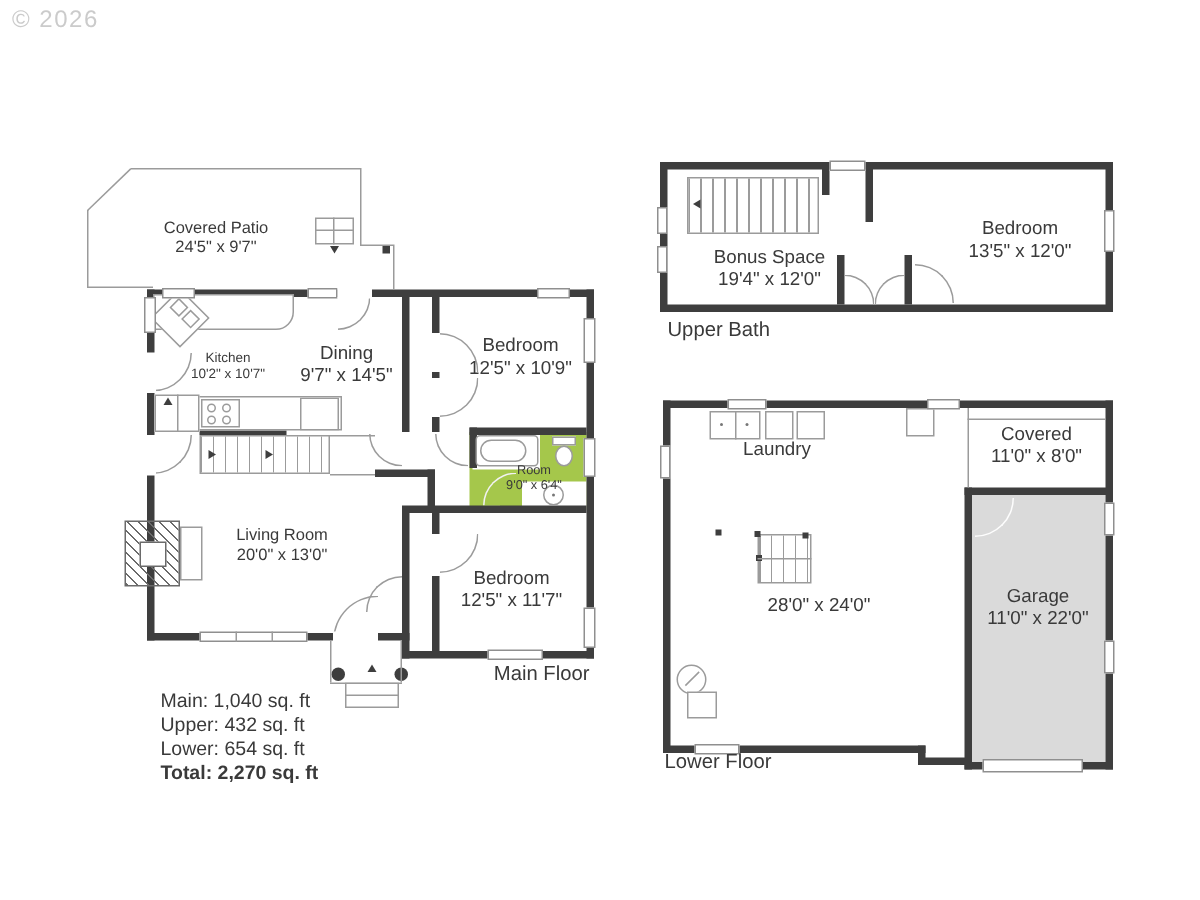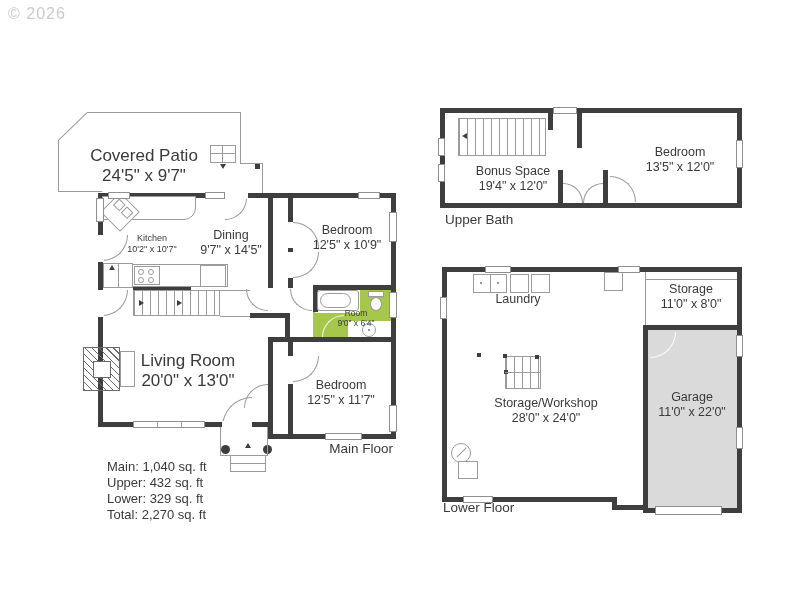--- a/index.html
+++ b/index.html
@@ -13,26 +13,26 @@
   .gap {position:absolute;background:#fff;z-index:5;}
   .arc {position:absolute;border:0 solid #9b9b9b;box-sizing:border-box;background:transparent;z-index:4;}
   .tri {position:absolute;width:0;height:0;z-index:6;}
   .dot {position:absolute;width:2px;height:2px;background:#777;border-radius:50%;z-index:5;}
   .stairs{position:absolute;border:1px solid #9b9b9b;box-sizing:border-box;z-index:2;
           background:repeating-linear-gradient(90deg,#9b9b9b 0 1px,transparent 1px 8px);}
   .hatch{position:absolute;border:1px solid #6a6a6a;box-sizing:border-box;z-index:3;
           background:repeating-linear-gradient(45deg,#6a6a6a 0 1px,transparent 1px 5px);}
   .lbl {position:absolute;text-align:center;line-height:1.18;z-index:6;font-size:12.5px;}
   .lbl .nm,.lbl .dm{display:block;}
-  .s9{font-size:9px;} .s8{font-size:8.5px;} .s13{font-size:17px;} .s135{font-size:13.5px;}
+  .s9{font-size:9px;} .s8{font-size:8.5px;} .s13{font-size:11px;} .s135{font-size:13.5px;}
   .left{text-align:left;} .right{text-align:right;}
   #watermark{position:absolute;left:8px;top:5px;font-size:16px;color:#cbcbcb;letter-spacing:1px;z-index:6;}
   #title{position:absolute;left:0;right:0;top:30px;text-align:center;font-size:12.5px;z-index:6;}
   #summary{position:absolute;left:107px;top:459px;font-size:13px;line-height:16px;z-index:6;}
-  #summary .total{font-weight:normal;}
+  #summary .total{font-weight:bold;}
   #disclaimer{position:absolute;left:0;right:0;top:550px;text-align:center;
               font-size:10.5px;font-style:italic;z-index:6;}
 </style>
 </head>
 <body>
 
 <div id="canvas">
 
   <div id="watermark">© 2026</div>
 
@@ -259,36 +259,35 @@
     <div class="w" style="left:477px;top:353px;width:4px;height:4px;"></div>
 
     <div class="tl" style="left:451px;top:443px;width:20px;height:20px;border-radius:50%;"></div>
     <div class="ln" style="left:455px;top:452px;width:13px;height:1px;transform:rotate(-45deg);"></div>
     <div class="tl" style="left:458px;top:461px;width:20px;height:18px;"></div>
 
     <div class="lbl" style="left:470px;top:292px;width:96px;">
       <span class="nm">Laundry</span>
     </div>
     <div class="lbl" style="left:645px;top:282px;width:92px;">
-      <span class="nm">Storage</span>
+      <span class="nm">Covered</span>
       <span class="dm">11'0" x 8'0"</span>
     </div>
     <div class="lbl" style="left:480px;top:396px;width:132px;">
-      <span class="nm">Storage/Workshop</span>
       <span class="dm">28'0" x 24'0"</span>
     </div>
     <div class="lbl" style="left:646px;top:390px;width:92px;">
       <span class="nm">Garage</span>
       <span class="dm">11'0" x 22'0"</span>
     </div>
     <div class="lbl s135 left" style="left:443px;top:500px;width:120px;">
       <span>Lower Floor</span>
     </div>
   </div>
 
   <div id="summary">
     <div>Main: 1,040 sq. ft</div>
     <div>Upper: 432 sq. ft</div>
-    <div>Lower: 329 sq. ft</div>
+    <div>Lower: 654 sq. ft</div>
     <div class="total">Total: 2,270 sq. ft</div>
   </div>
 
 </div>
 
 </body></html>

